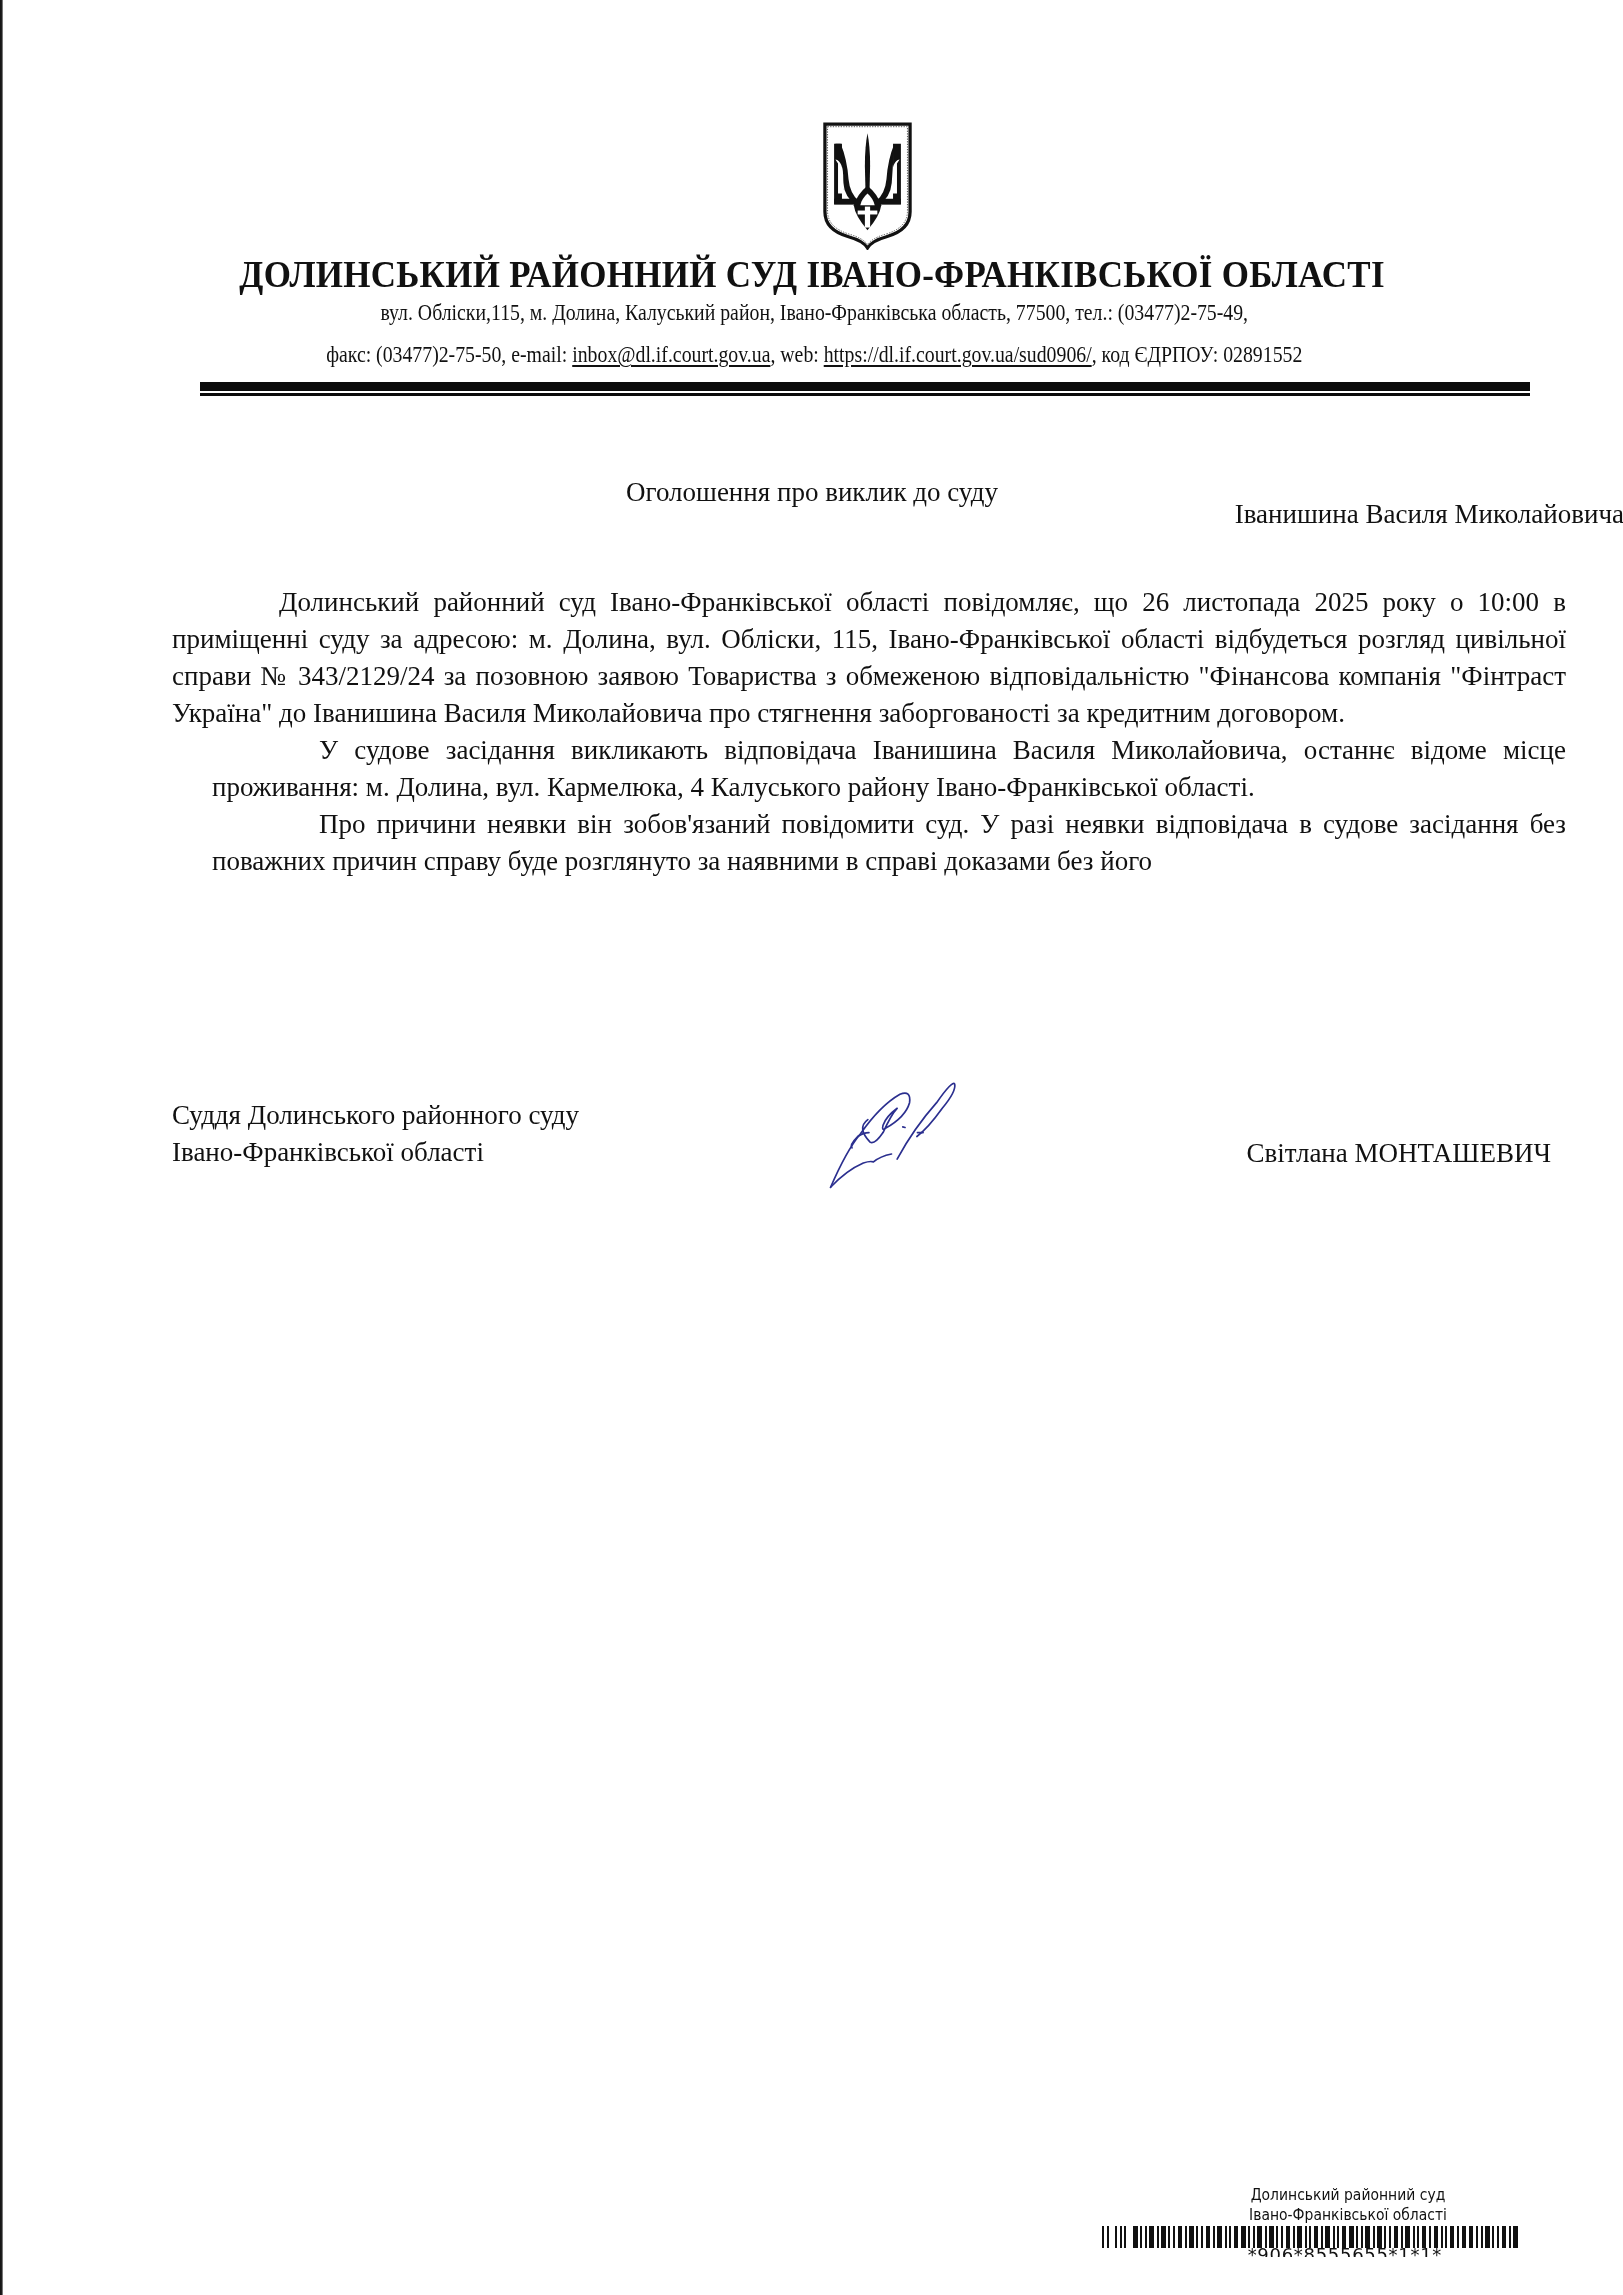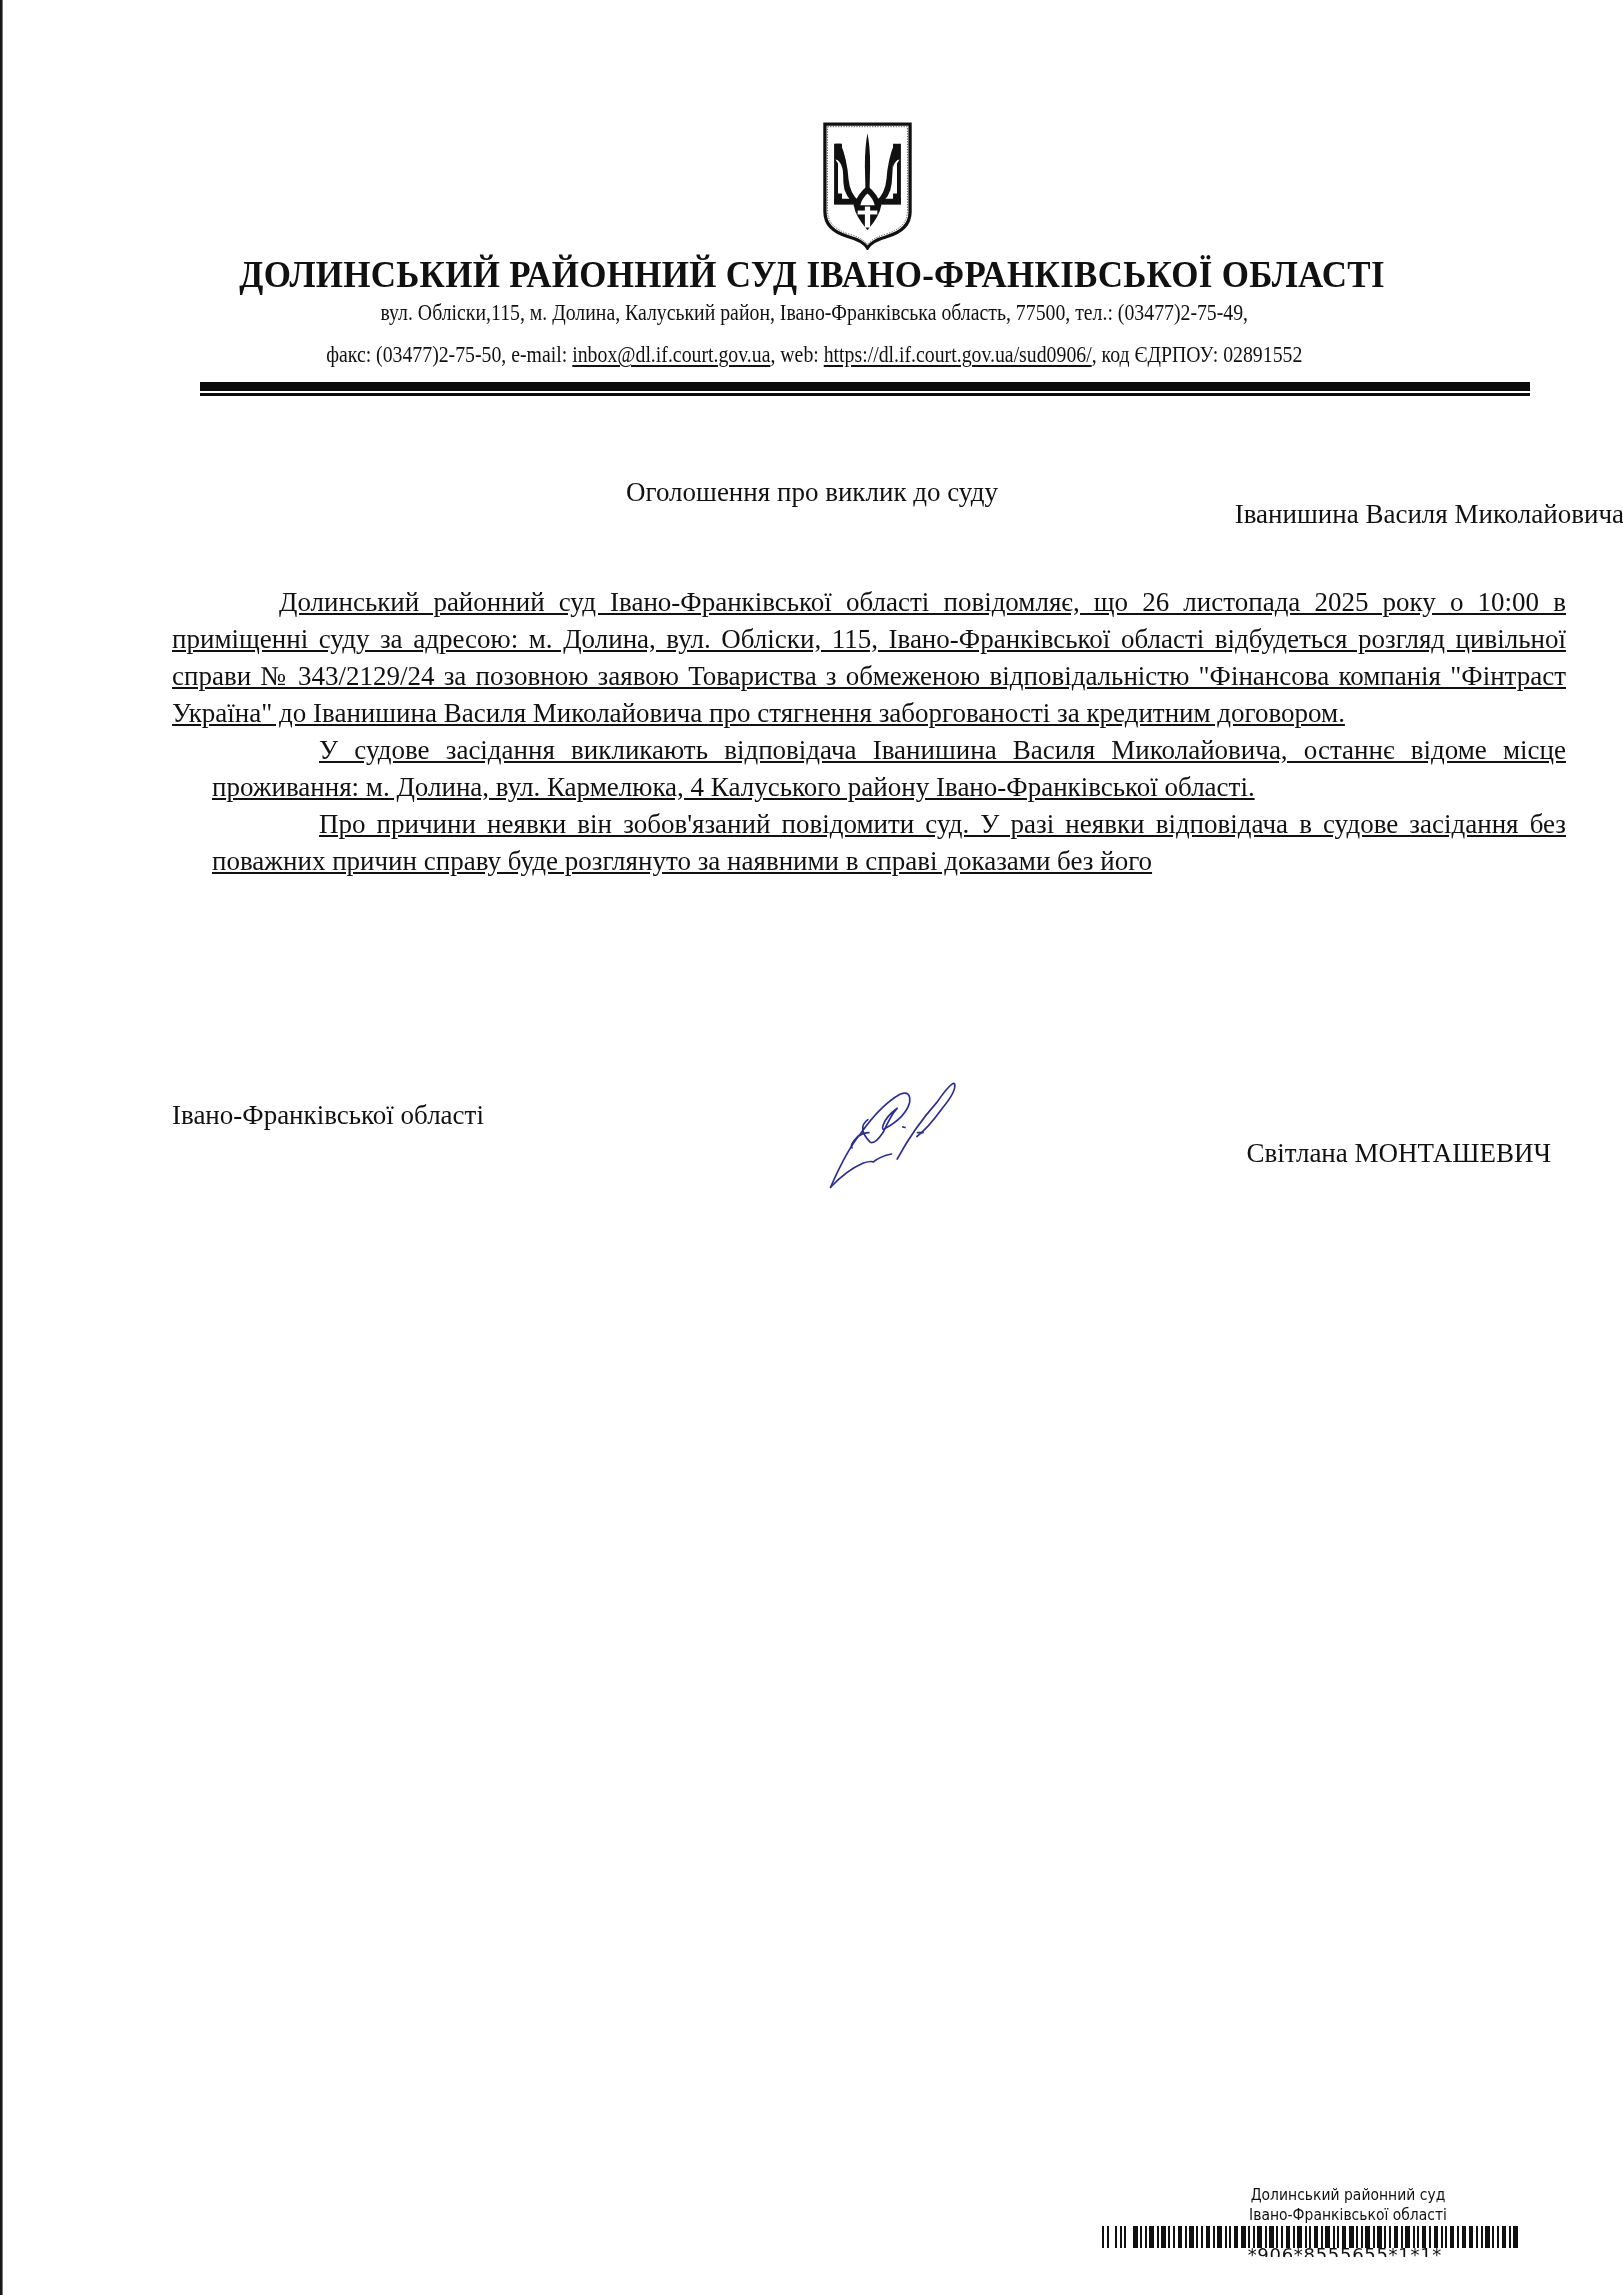--- a/index.html
+++ b/index.html
@@ -94,21 +94,20 @@
     left: 172px;
     width: 1394px;
     top: 584px;
     font-size: 27px;
     line-height: 37px;
   }
   .para {
     margin: 0;
     text-align: justify;
     text-indent: 107px;
-    text-decoration: underline;
   }
   .para.last-short {
     text-align-last: left;
     margin-left: 40px;
   }
   .para .tail {
     display: block;
     text-indent: 0;
     padding-left: 107px;
   }
@@ -211,20 +210,21 @@
 <div class="notice-title t1">Оголошення про виклик до суду</div>
 <div class="notice-title t2">Іванишина Василя Миколайовича</div>
 
 <div class="body-text">
   <p class="para">Долинський районний суд Івано-Франківської області повідомляє, що 26 листопада 2025 року о 10:00 в приміщенні суду за адресою: м. Долина, вул. Обліски, 115, Івано-Франківської області відбудеться розгляд цивільної справи № 343/2129/24 за позовною заявою Товариства з обмеженою відповідальністю "Фінансова компанія "Фінтраст Україна" до Іванишина Василя Миколайовича про стягнення заборгованості за кредитним договором.</p>
   <p class="para last-short">У судове засідання викликають відповідача  Іванишина Василя Миколайовича, останнє відоме місце проживання: м. Долина, вул. Кармелюка, 4 Калуського району Івано-Франківської області.</p>
   <p class="para last-short"><span>Про причини неявки він зобов'язаний повідомити суд. У разі неявки відповідача в судове засідання без поважних причин справу буде розглянуто за наявними в справі доказами без його</span></p>
 </div>
 
 <div class="sig-left">
+  <div>Суддя Долинського районного суду</div>
   <div>Івано-Франківської області</div>
 </div>
 
 <svg class="signature" viewBox="0 0 300 250" xmlns="http://www.w3.org/2000/svg">
   <g fill="none" stroke="#2b2f8f" stroke-width="3" stroke-linecap="round" stroke-linejoin="round">
     <path d="M42 215 Q70 150 95 120 Q130 70 165 50 Q185 42 182 65 Q175 90 140 110 Q132 116 135 105 Q140 90 160 75 Q150 85 135 118 Q120 140 112 135 Q88 110 108 95"></path>
     <path d="M80 145 Q75 140 90 125 Q100 118 110 118"></path>
     <path d="M42 215 Q70 185 100 172 Q112 168 118 170 Q130 160 150 156"></path>
     <path d="M160 165 Q190 110 230 65 Q258 25 262 32 Q265 45 240 75 Q215 110 195 125"></path>
     <path d="M170 108 L174 109"></path>

